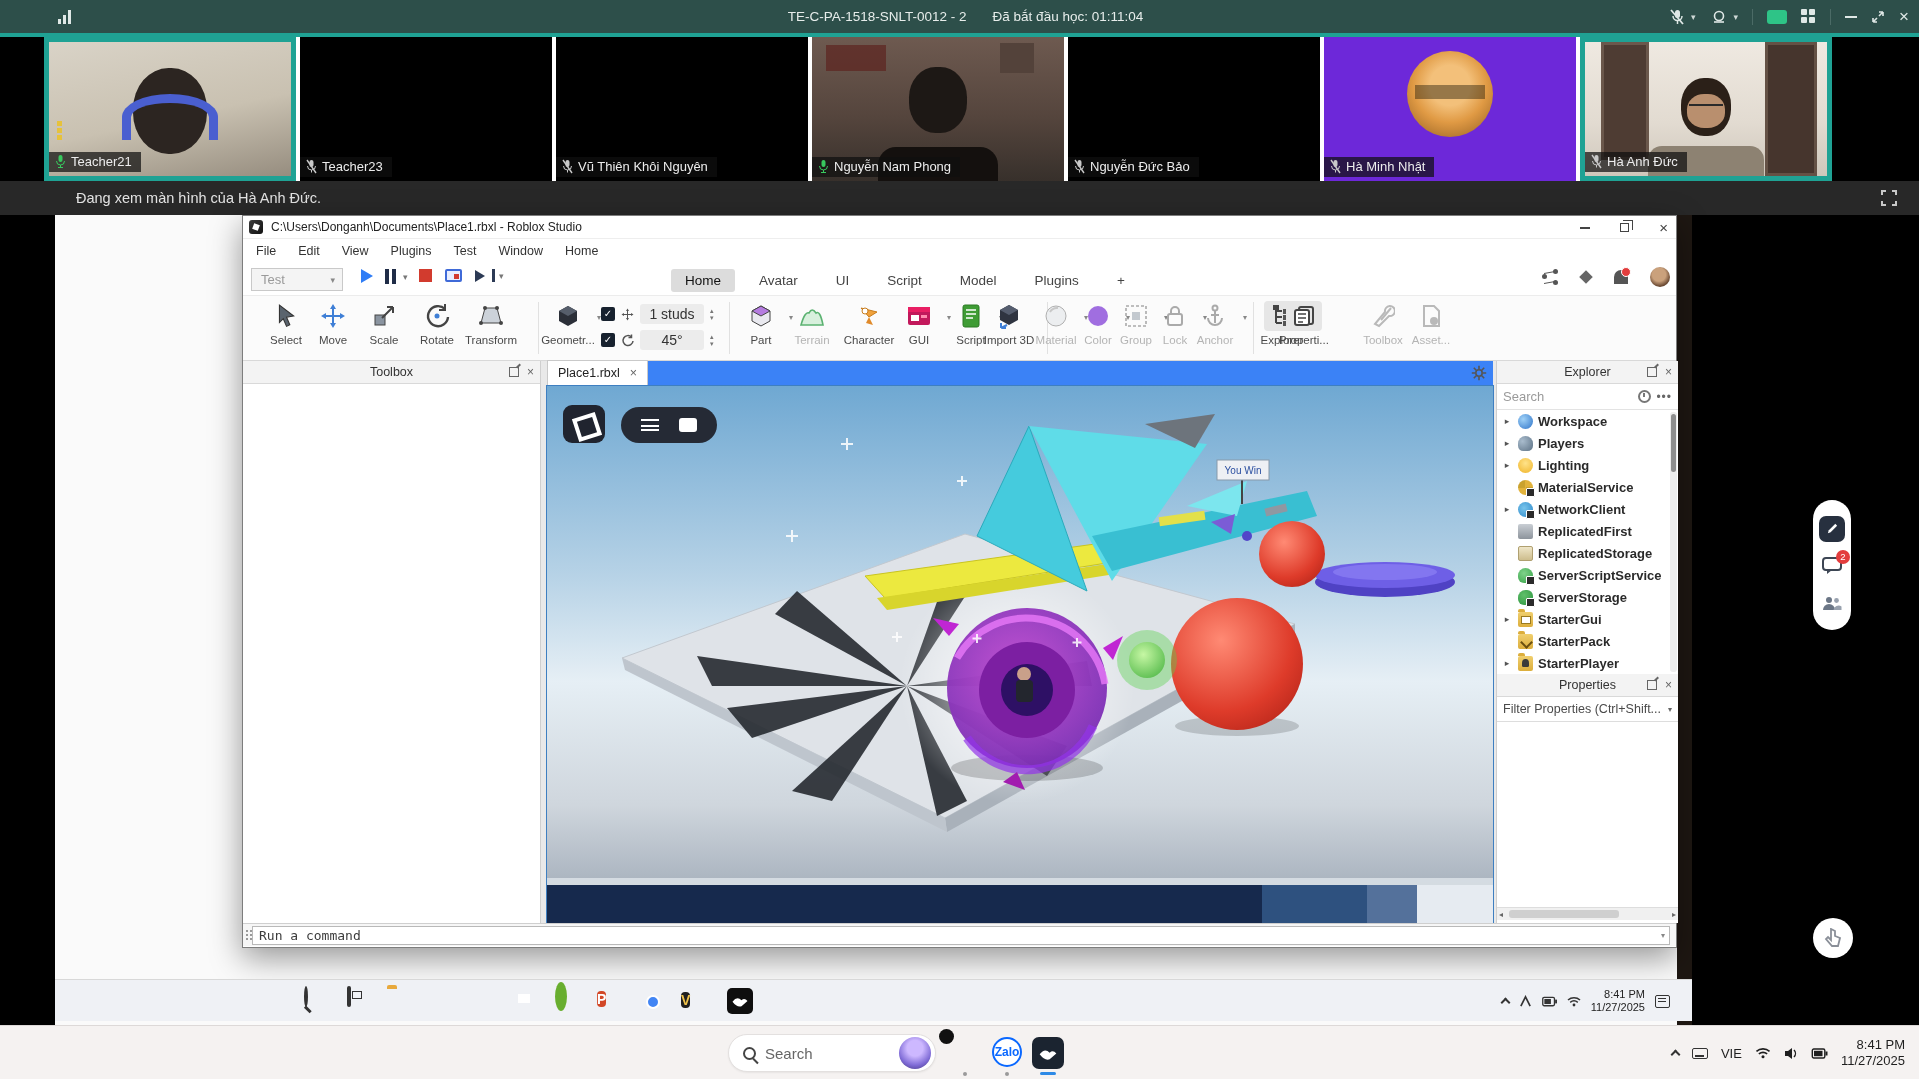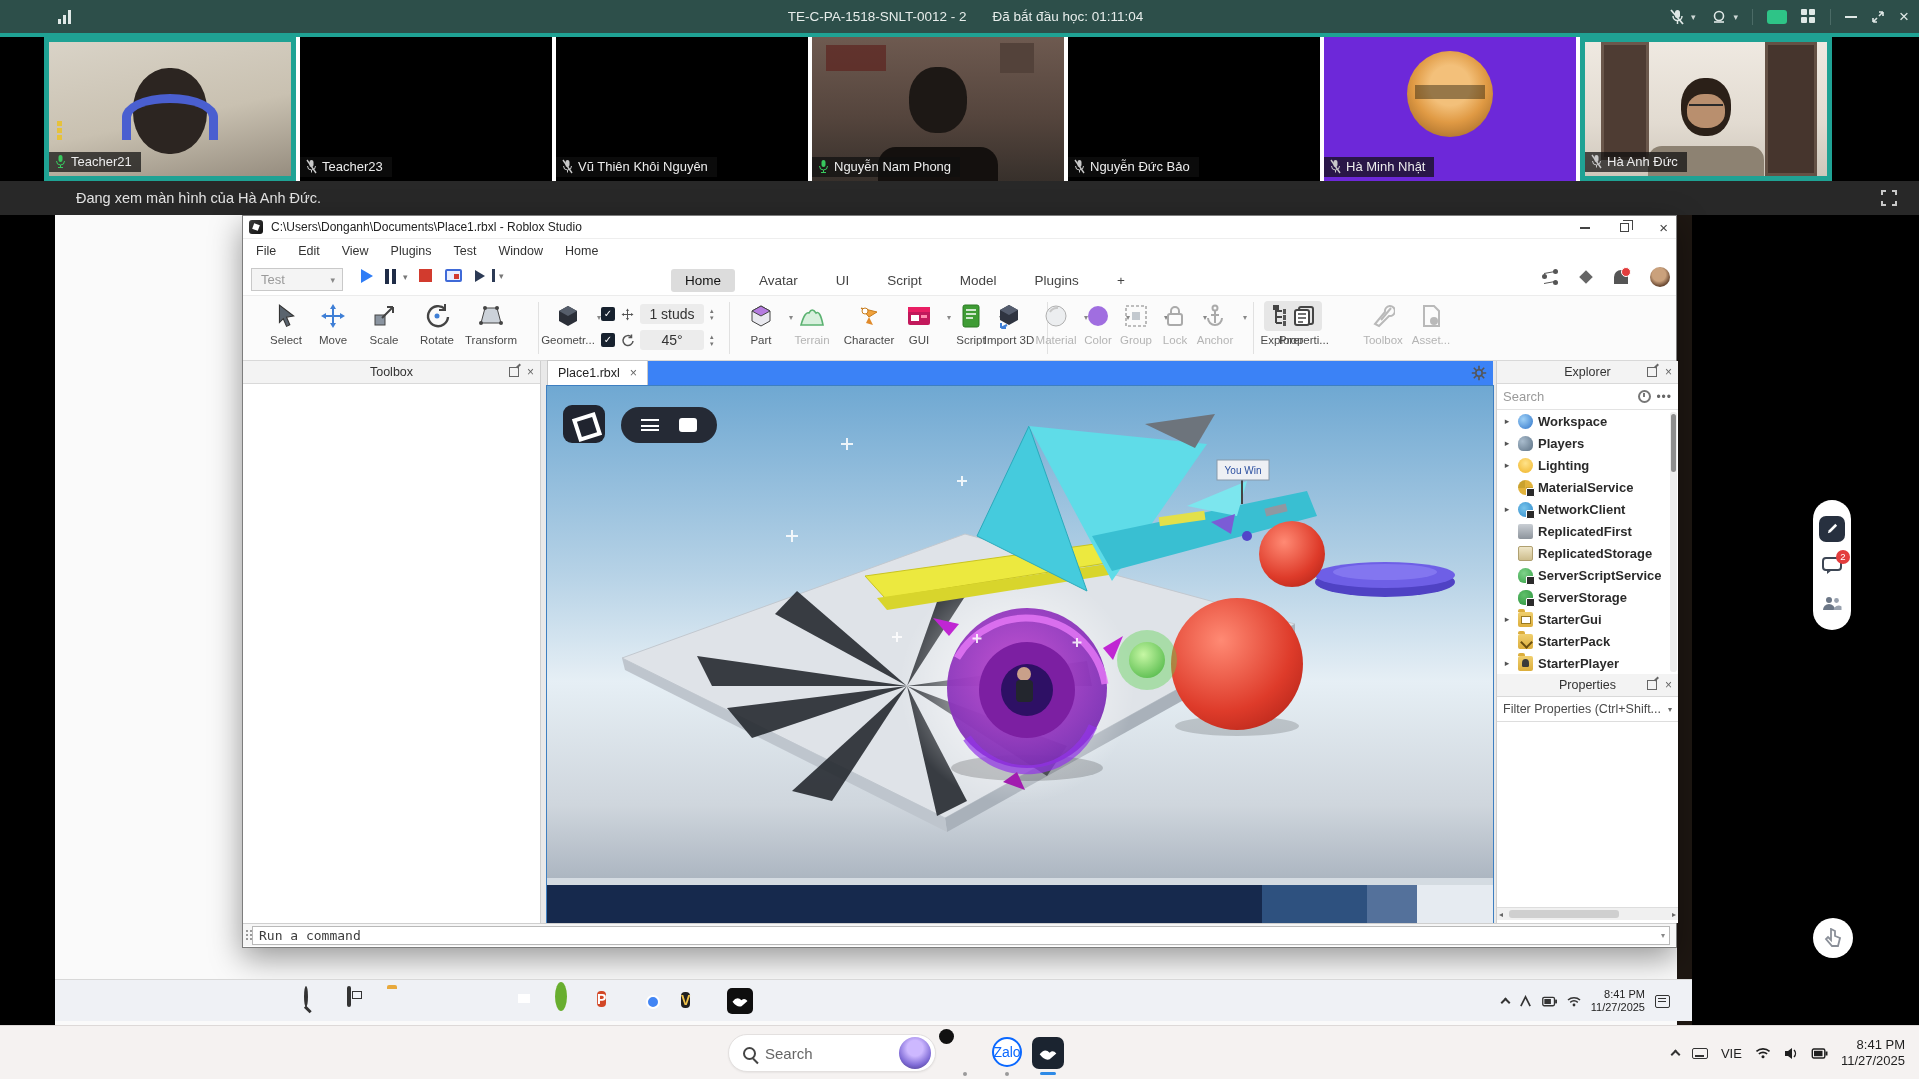--- a/index.html
+++ b/index.html
@@ -228,21 +228,21 @@
     border-radius:19px; display:flex; align-items:center; padding:0 4px 0 14px; gap:9px; box-shadow:0 1px 2px rgba(0,0,0,.06); }
   #host-search .mag { width:13px; height:13px; border:2px solid #444; border-radius:50%; position:relative; flex:0 0 13px; }
   #host-search .mag:after { content:""; position:absolute; right:-5px; bottom:-4px; width:7px; height:2px; background:#444; transform:rotate(45deg); }
   #host-search input { flex:1; min-width:10px; border:0; outline:0; font-size:15px; color:#555; font-family:inherit; background:transparent; }
   #host-search input::placeholder { color:#666; }
   #host-search .bimg { width:32px; height:32px; border-radius:50%; flex:0 0 32px;
     background:radial-gradient(circle at 50% 35%,#cdb8ff 0 30%,#7f6bd6 65%,#3b2f73); }
   .ic-greenapp { width:30px; height:30px; border-radius:50%; background:radial-gradient(circle at 40% 35%,#9fd65e,#5aa531); position:relative; }
   .ic-greenapp:after { content:""; position:absolute; right:-4px; top:-8px; width:15px; height:15px; border-radius:50%; background:#111; }
   .ic-zalo { width:30px; height:30px; border-radius:50%; background:#fff; border:2px solid #0a68ff; color:#0a68ff;
-    font-size:14px; font-weight:normal; display:flex; align-items:center; justify-content:center; }
+    font-size:12px; font-weight:bold; display:flex; align-items:center; justify-content:center; }
   .ic-birdapp { width:32px; height:32px; background:#1b2430; border-radius:7px; display:flex; align-items:center; justify-content:center; }
   .run-dot { position:absolute; top:46px; width:4px; height:4px; border-radius:2px; background:#9a9a9a; }
   .run-bar { position:absolute; top:46px; width:16px; height:3px; border-radius:2px; background:#2e8ae6; }
   #host-tray { position:absolute; right:14px; top:0; height:54px; display:flex; align-items:center; gap:13px; color:#1f1f1f; }
   #host-tray .lang { font-size:13px; }
   .host-clock { text-align:right; font-size:13px; line-height:16px; }
   .kb-ic { width:16px; height:11px; border:1.5px solid #333; border-radius:2px; position:relative; }
   .kb-ic:after { content:""; position:absolute; left:2px; bottom:1px; width:9px; height:1.5px; background:#333; }
 
   

